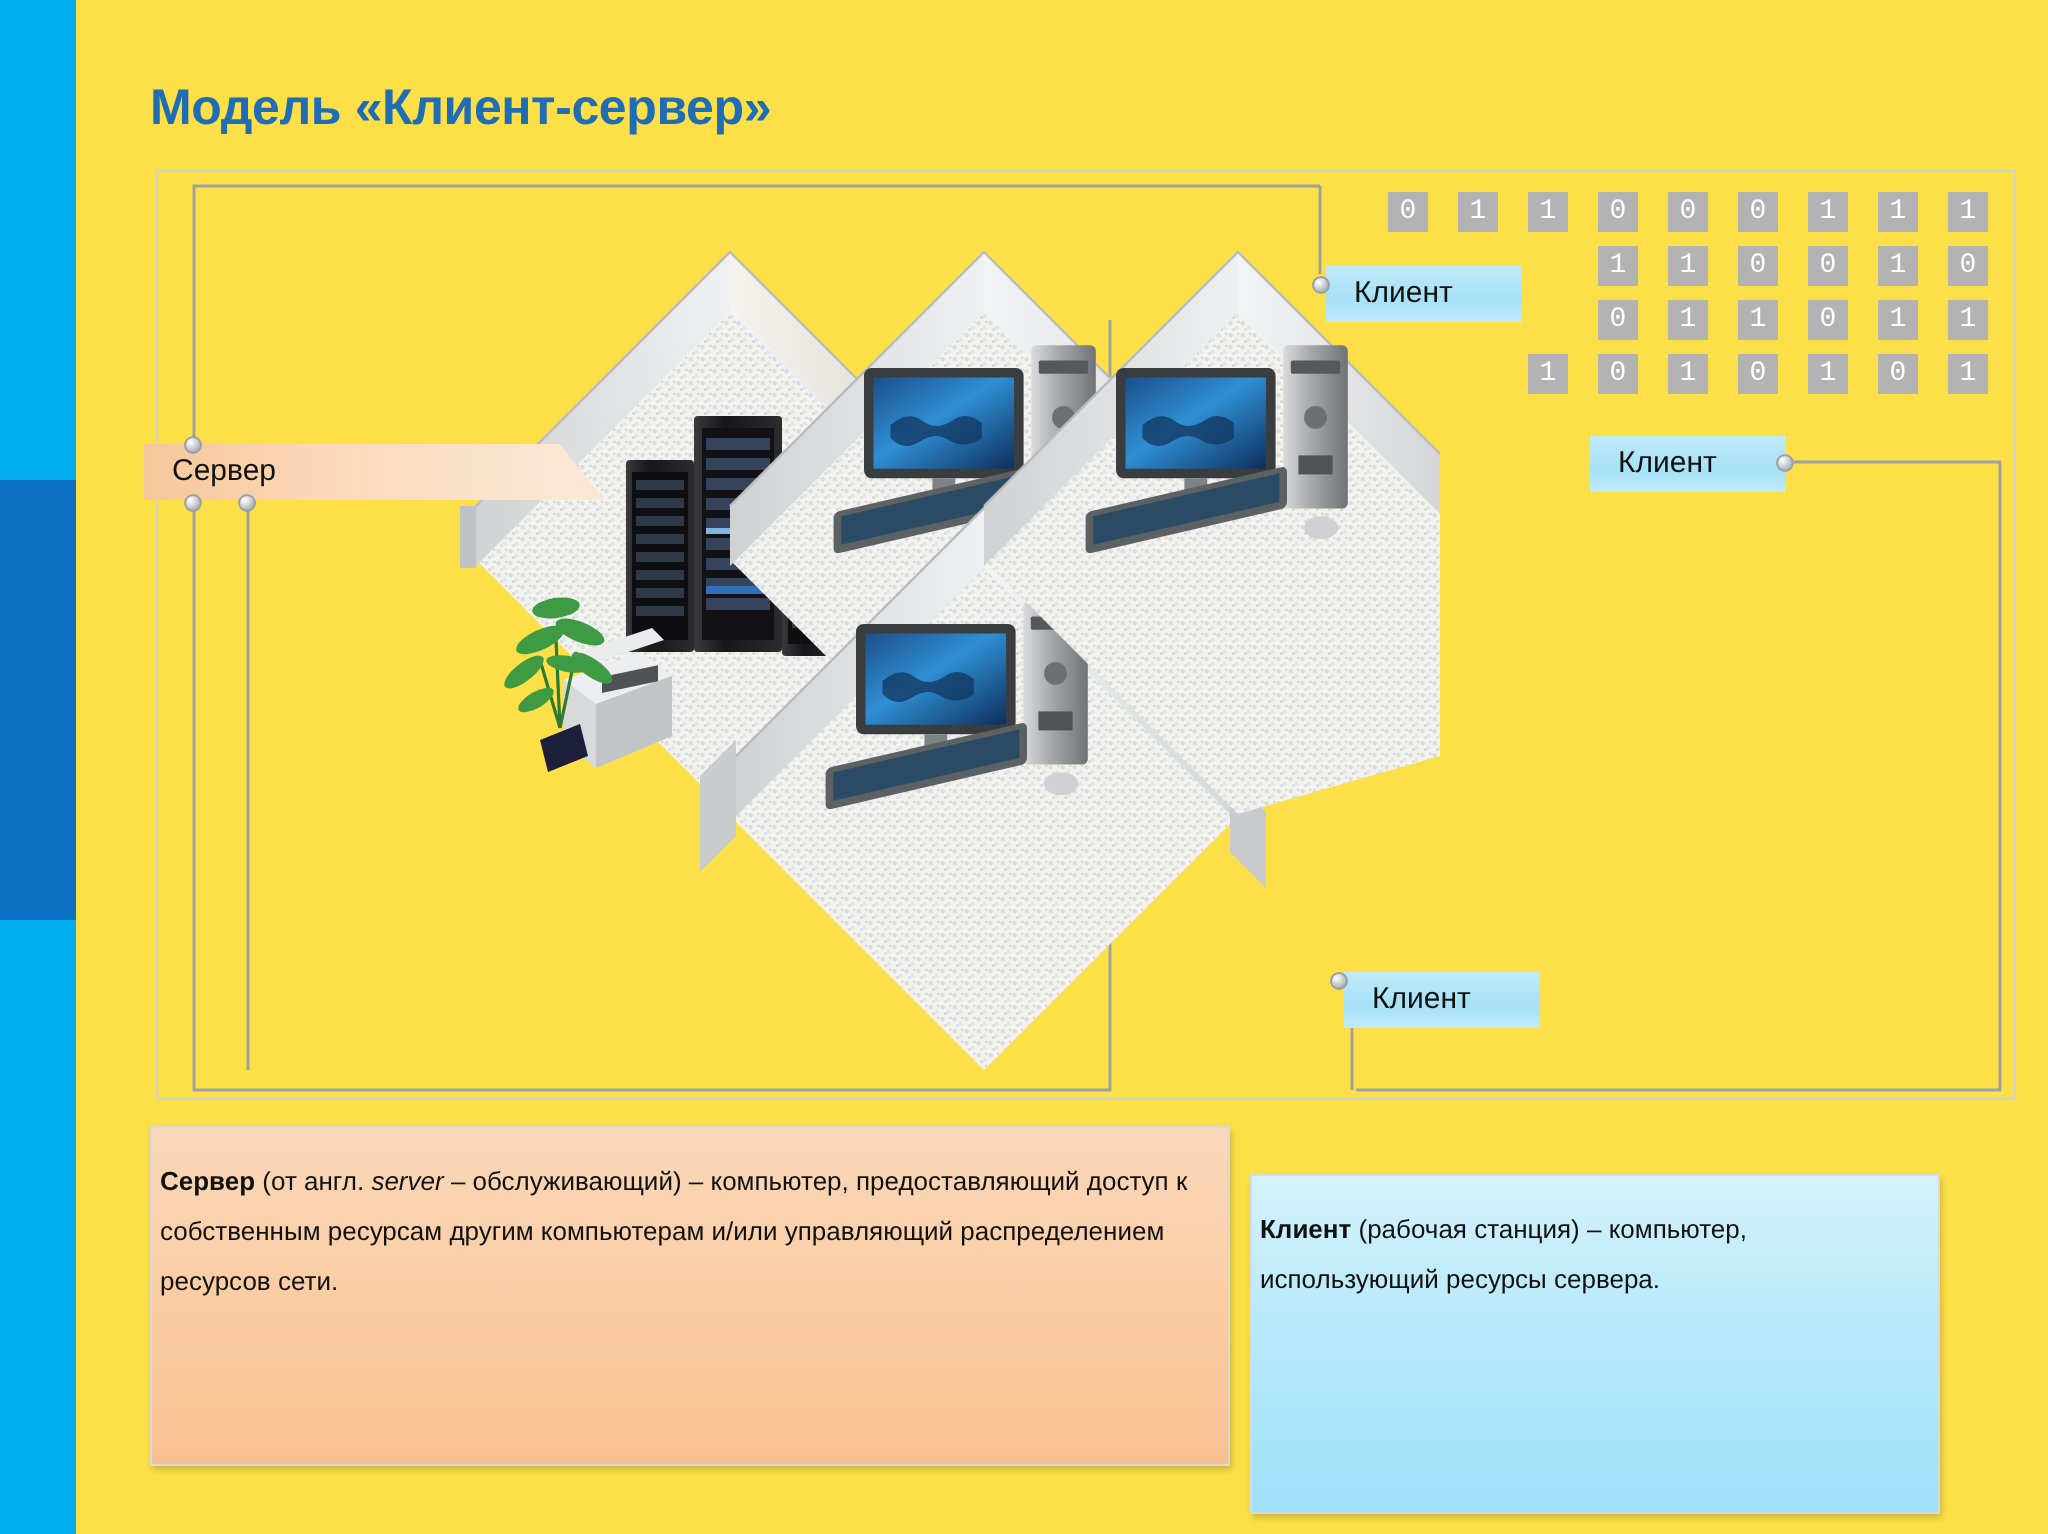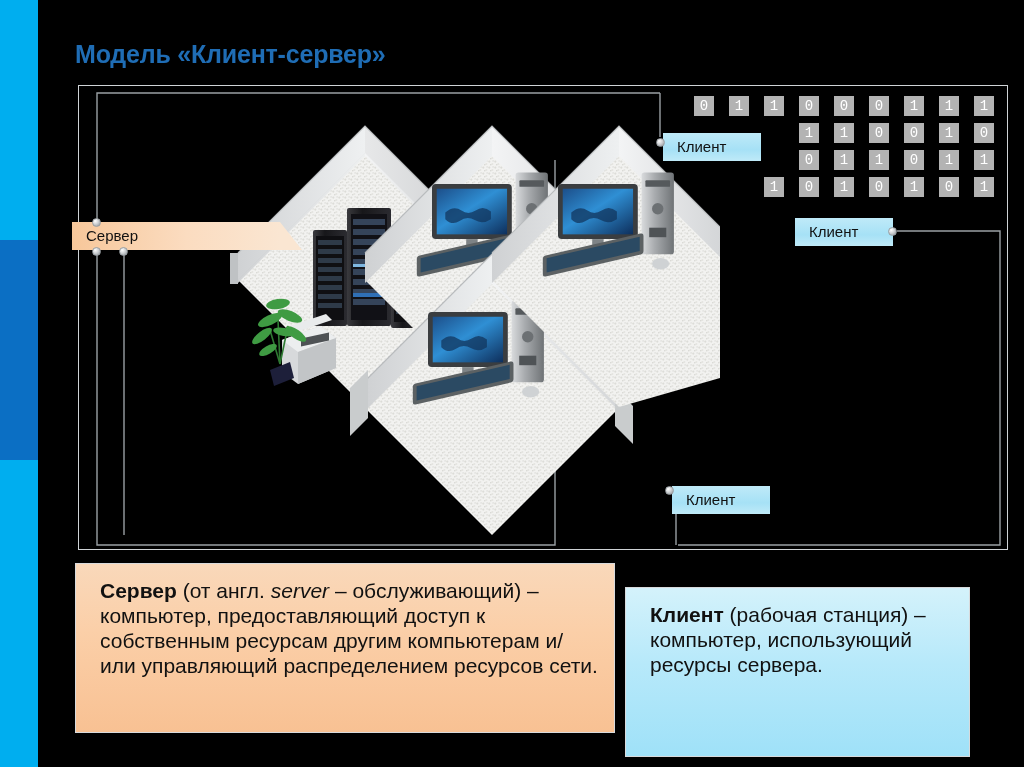--- a/index.html
+++ b/index.html
@@ -3,21 +3,21 @@
 <meta charset="utf-8">
 <style>
   html,body{margin:0;padding:0;}
   body{
     width:1024px;height:767px;
     background:#ffffff;
     font-family:"Liberation Sans", sans-serif;
     overflow:hidden;
     position:relative;
   }
-  .slide{position:absolute;inset:0;background:#000000;}
+  .slide{position:absolute;inset:0;background:#fde047;}
 
   
   .rail{position:absolute;left:0;top:0;width:38px;height:767px;}
   .rail-seg{position:absolute;left:0;width:38px;}
   .rail-top{top:0;height:240px;background:#00aeef;}
   .rail-mid{top:240px;height:220px;background:#0b6fc4;}
   .rail-bot{top:460px;height:307px;background:#00aeef;}
 
   
   .title{
@@ -74,22 +74,22 @@
     background:radial-gradient(circle at 33% 30%,#ffffff 0%,#cfd2d5 45%,#8d9296 100%);
     border:1px solid #9aa0a4;box-sizing:border-box;
   }
 
   
   .lines{position:absolute;left:0;top:0;width:1024px;height:767px;pointer-events:none;}
 
   
   .defbox{
     position:absolute;box-sizing:border-box;
-    padding:14px 16px 10px 24px;
-    font-size:21px;line-height:25px;color:#111;
+    padding:14px 16px 10px 4px;
+    font-size:13px;line-height:25px;color:#111;
     border:1px solid #d8dadc;
     box-shadow:1px 2px 3px rgba(0,0,0,.18);
   }
   .defbox b{font-weight:bold;}
   .defbox i{font-style:italic;}
   .def-server{
     left:75px;top:563px;width:540px;height:170px;
     background:linear-gradient(to bottom,#f9d8ba 0%,#fbcfa8 40%,#f8c193 100%);
   }
   .def-client{

